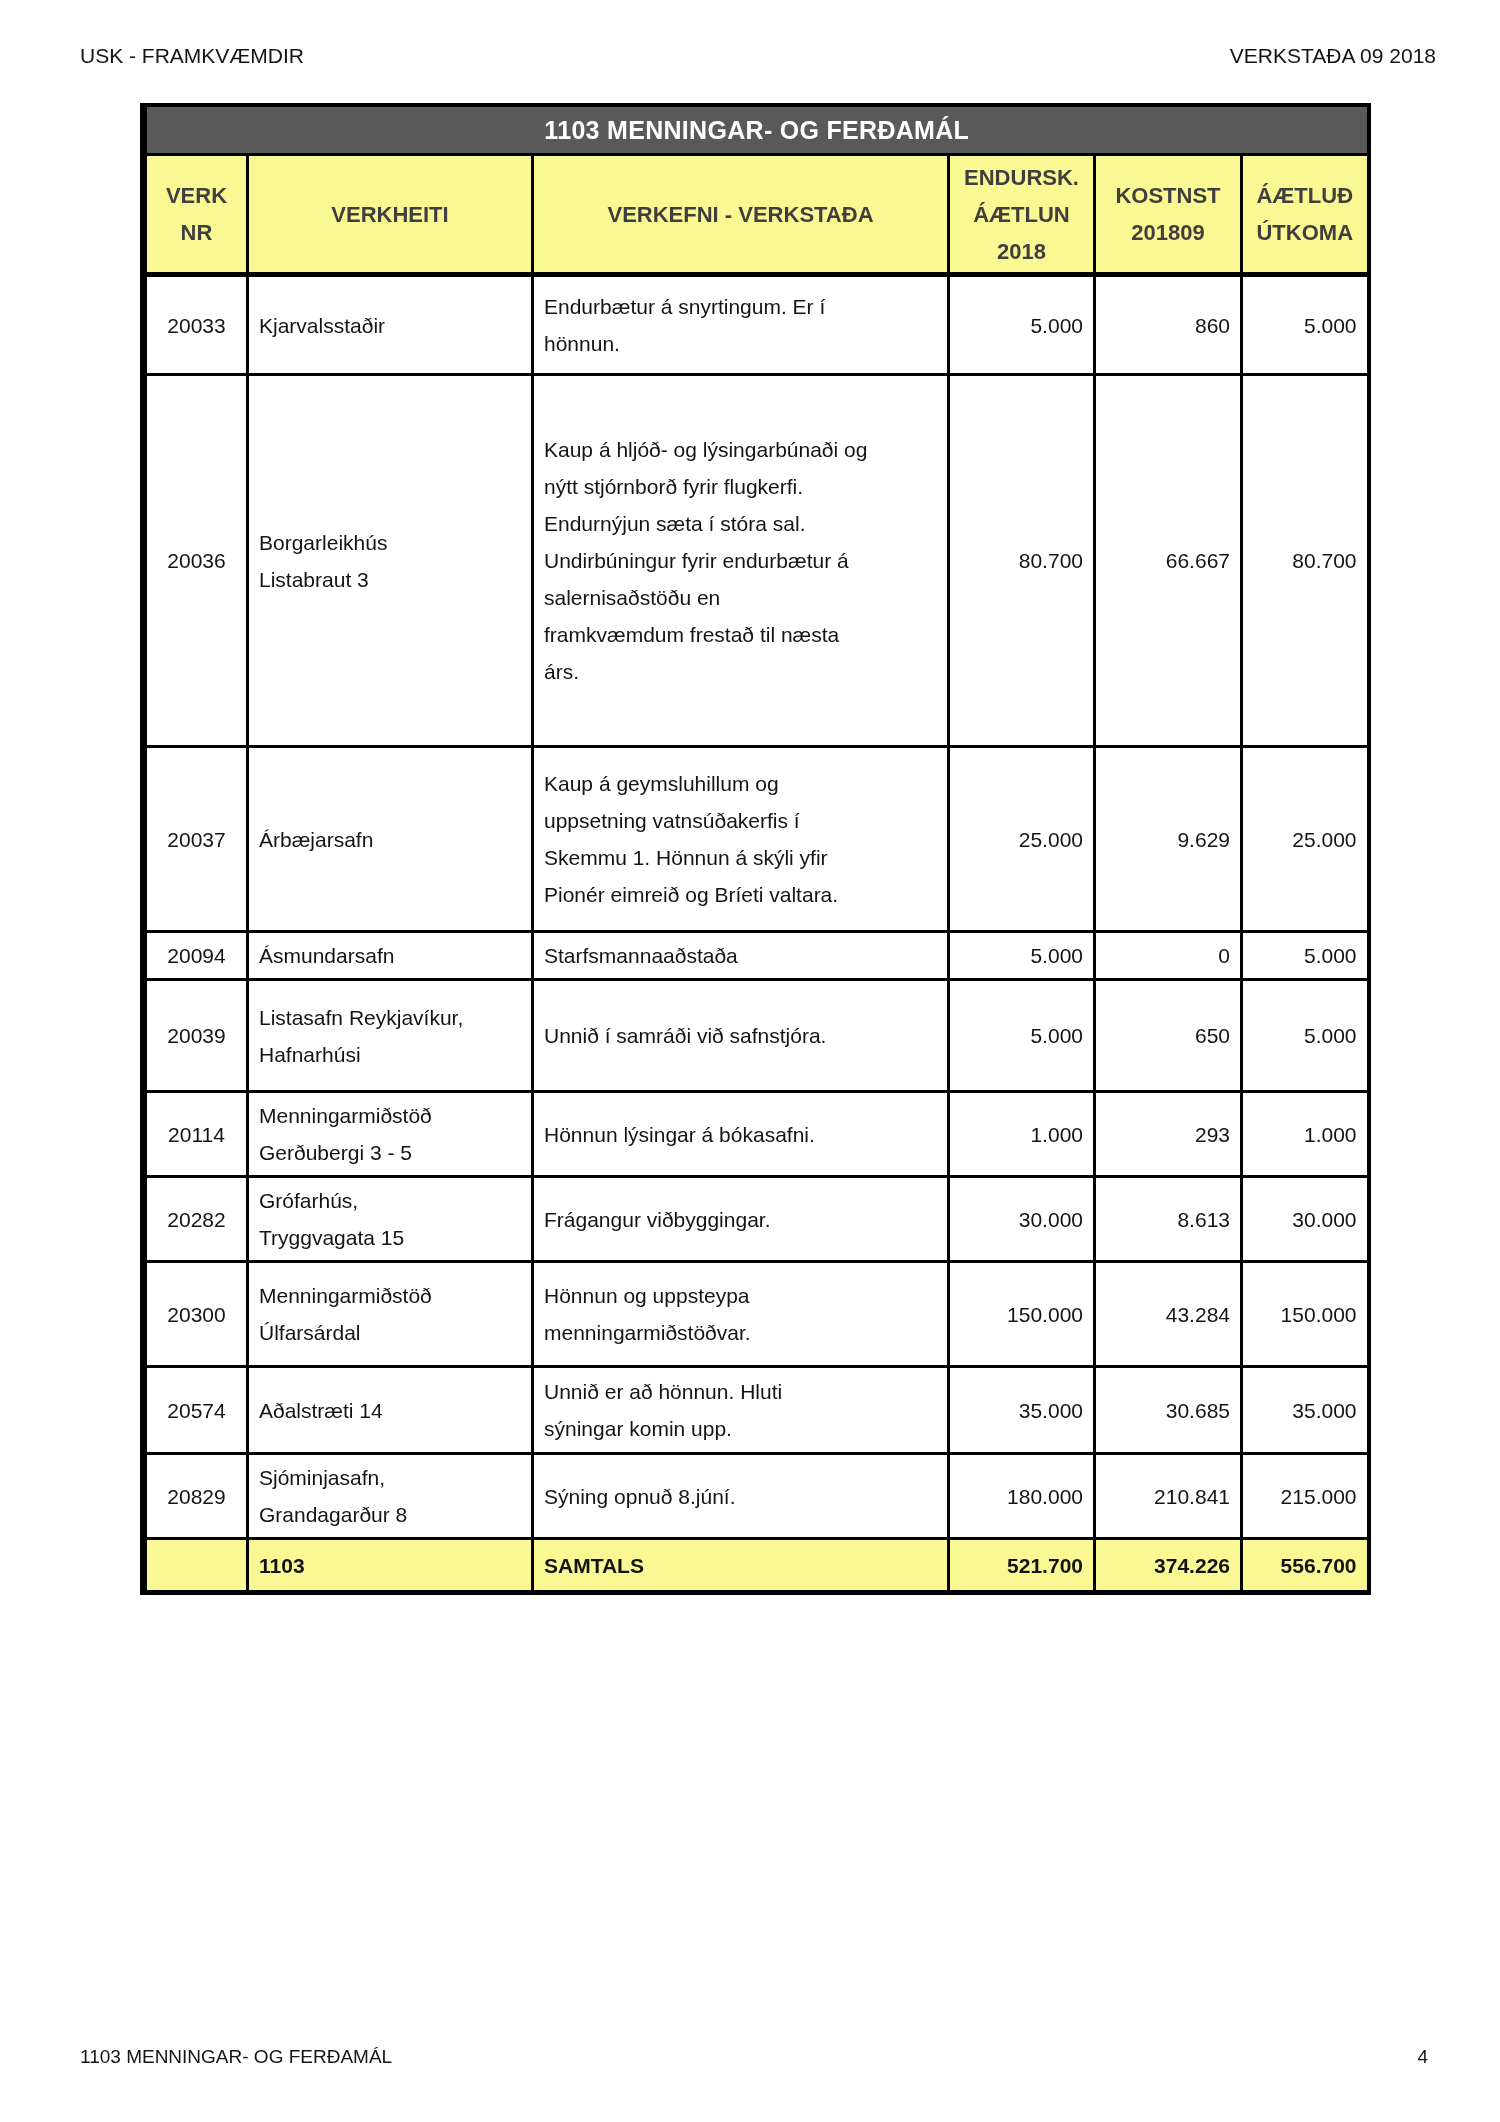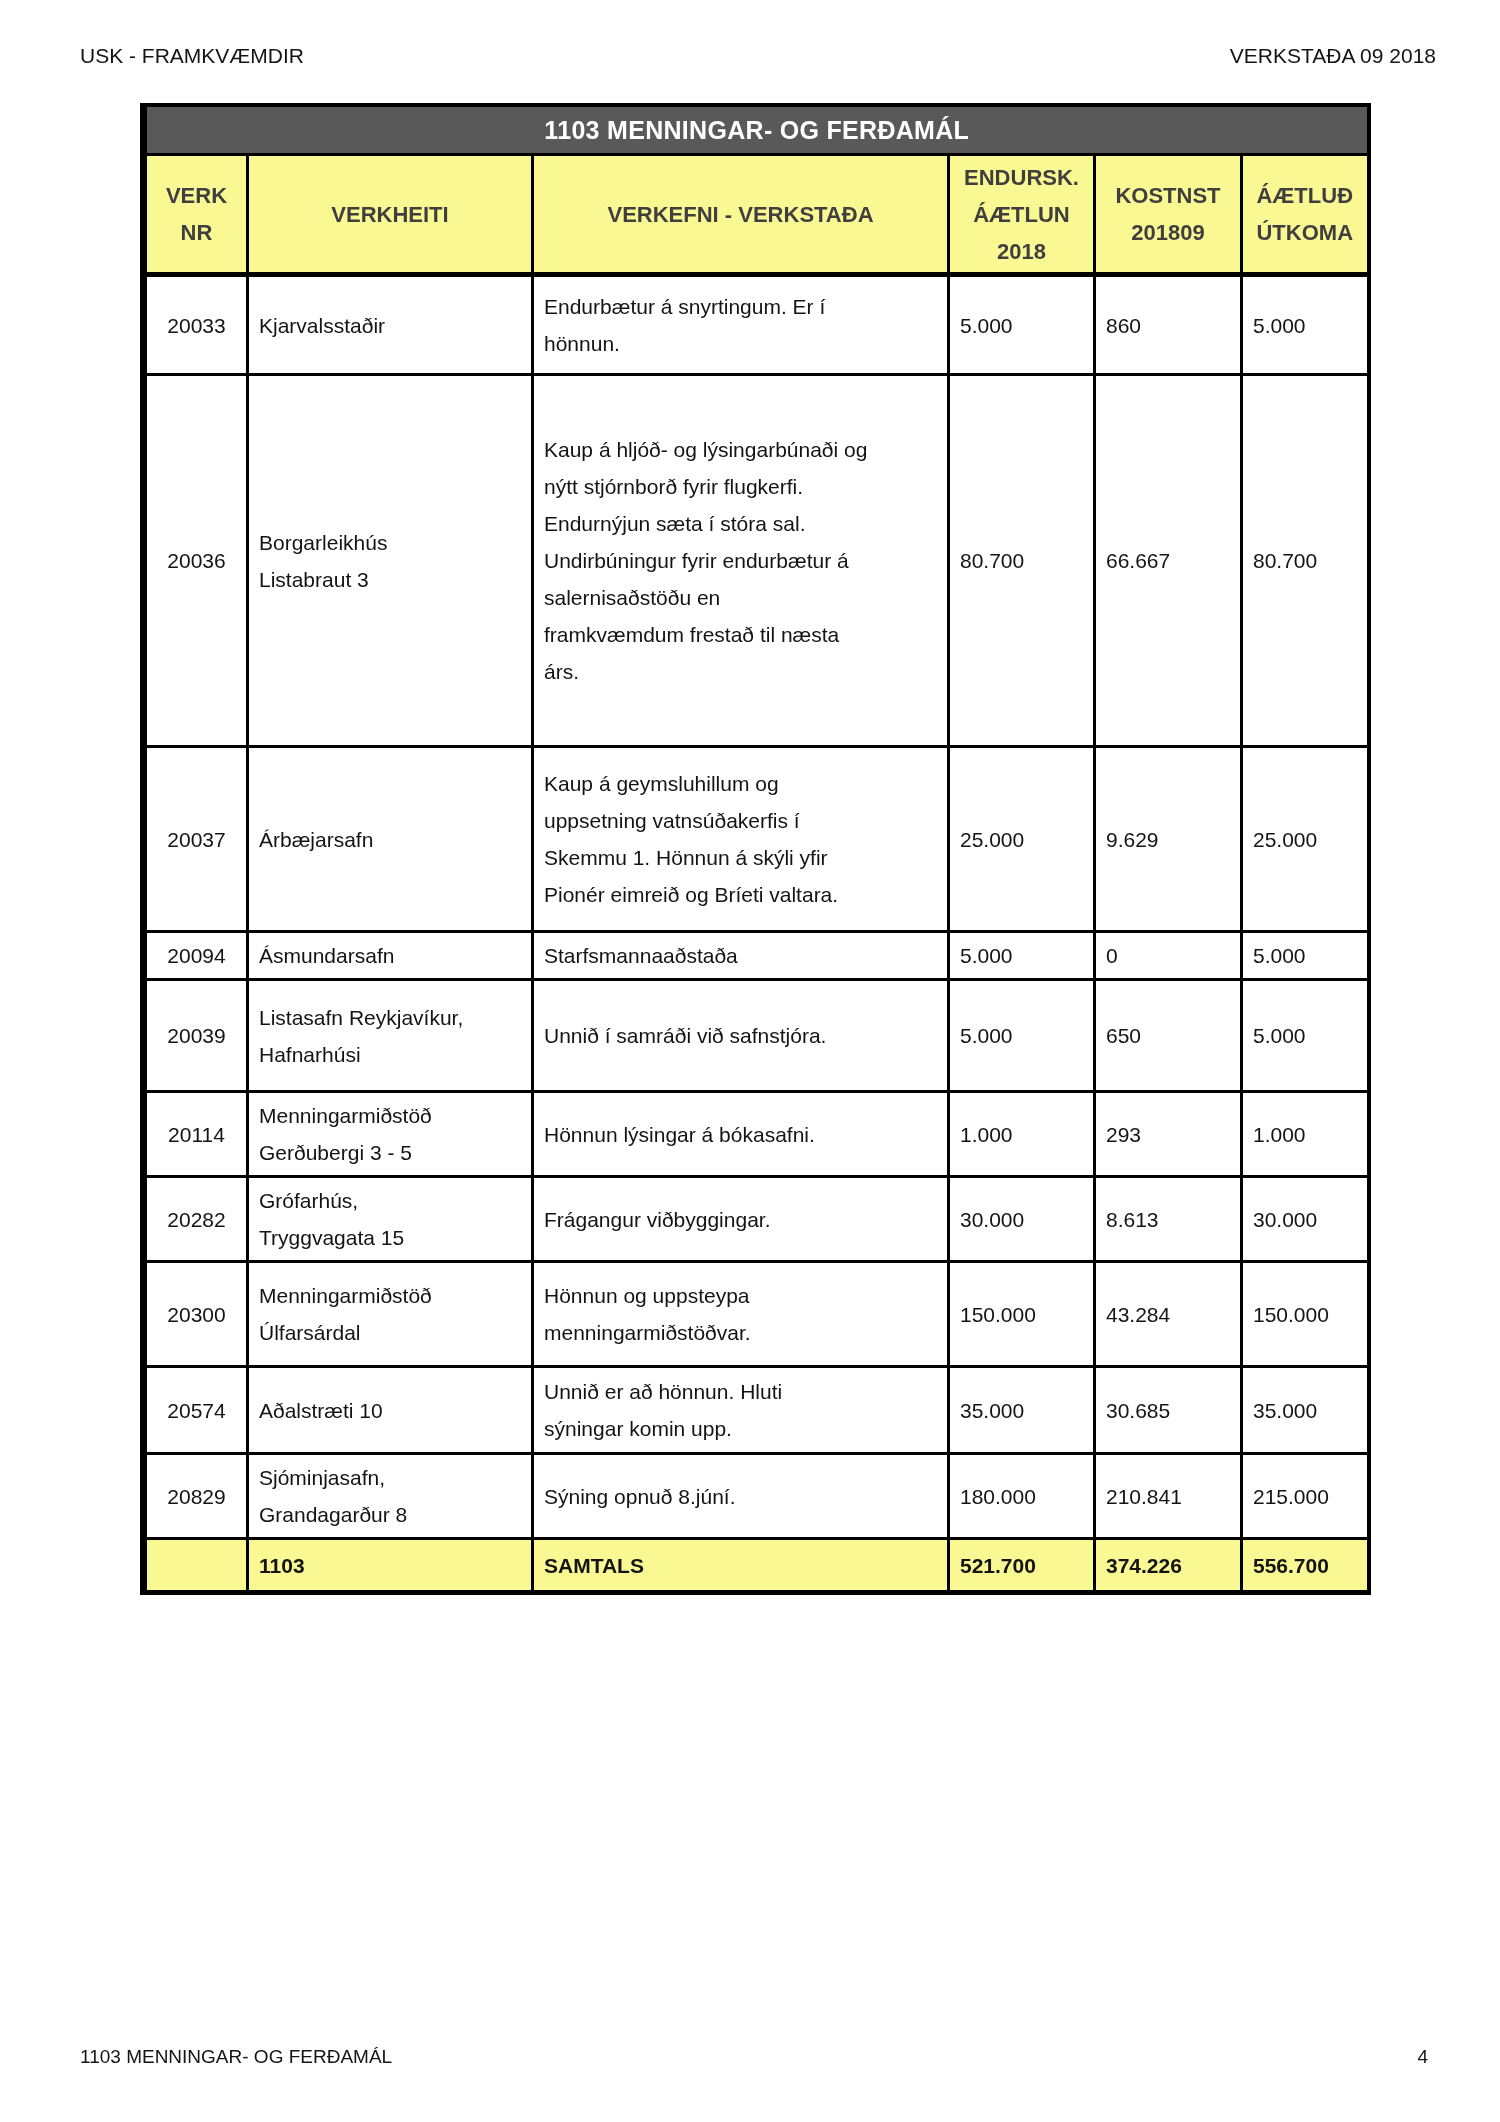--- a/index.html
+++ b/index.html
@@ -41,21 +41,21 @@
   }
   .report td {
     font-size: 21px; line-height: 37px;
     vertical-align: middle;
     padding: 4px 10px;
     background: #ffffff;
   }
   .c-nr       { text-align: center; padding: 4px 4px; }
   .c-heiti    { text-align: left; white-space: pre-line; padding-left: 13px; }
   .c-verkefni { text-align: left; white-space: pre-line; padding-left: 13px; }
-  .c-num      { padding-right: 8px; }
+  .c-num      { text-align: right; padding-right: 8px; }
   .total-row td {
     background: #FAF892;
     font-weight: bold;
     height: 42px;
   }
 </style>
 </head>
 <body>
 
 <div class="page-hdr-left">USK - FRAMKVÆMDIR</div>
@@ -163,21 +163,21 @@
       <td class="c-heiti">Menningarmiðstöð
 Úlfarsárdal</td>
       <td class="c-verkefni">Hönnun og uppsteypa
 menningarmiðstöðvar.</td>
       <td class="c-num">150.000</td>
       <td class="c-num">43.284</td>
       <td class="c-num">150.000</td>
     </tr>
     <tr style="height:87px">
       <td class="c-nr">20574</td>
-      <td class="c-heiti">Aðalstræti 10</td>
+      <td class="c-heiti">Aðalstræti 14</td>
       <td class="c-verkefni">Unnið er að hönnun. Hluti
 sýningar komin upp.</td>
       <td class="c-num">35.000</td>
       <td class="c-num">30.685</td>
       <td class="c-num">35.000</td>
     </tr>
     <tr style="height:80px">
       <td class="c-nr">20829</td>
       <td class="c-heiti">Sjóminjasafn,
 Grandagarður 8</td>

